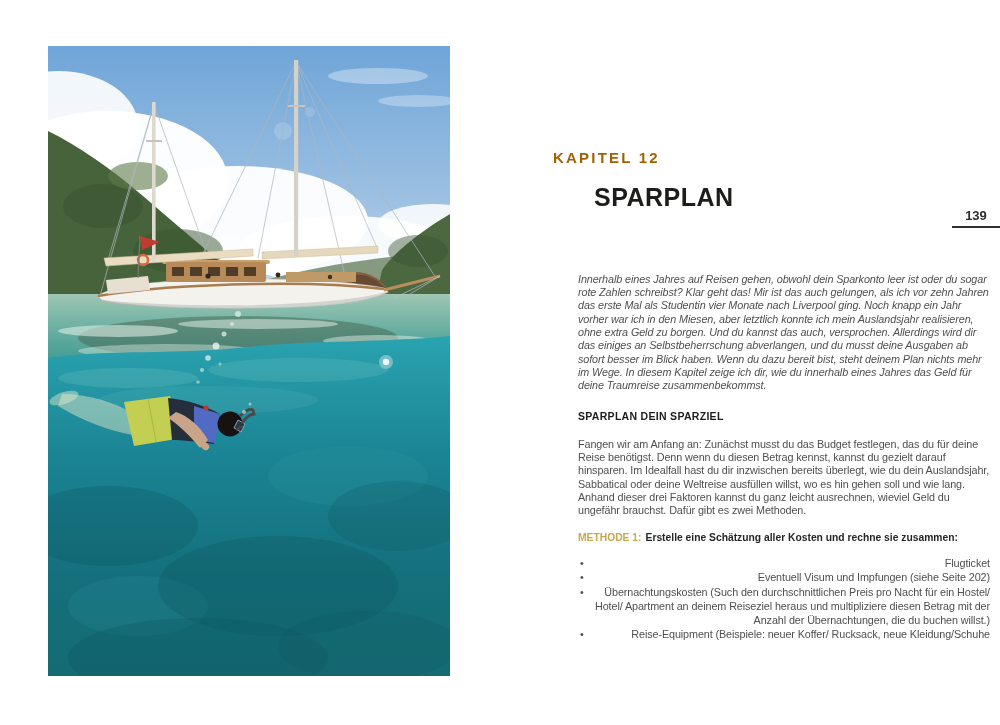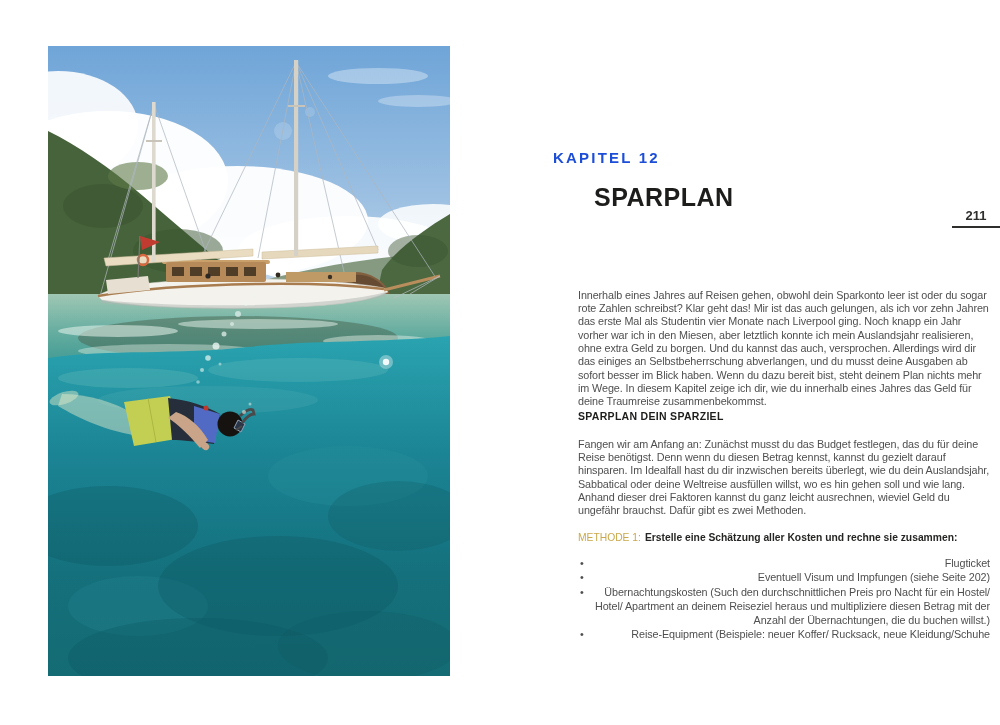--- a/index.html
+++ b/index.html
@@ -6,46 +6,46 @@
   body{
     width:1000px;height:725px;background:#ffffff;
     font-family:"Liberation Sans", sans-serif;
     position:relative;overflow:hidden;
     -webkit-font-smoothing:antialiased;
   }
   .spread{position:absolute;inset:0;background:#ffffff;}
   .photo{position:absolute;left:48px;top:46px;width:402px;height:630px;display:block;}
   .kicker{
     position:absolute;left:553px;top:149px;
-    font-size:15px;font-weight:bold;letter-spacing:2.2px;color:#1d4ed8;
+    font-size:15px;font-weight:bold;letter-spacing:2.2px;color:#a16207;
   }
   .title{
     position:absolute;left:578px;top:167px;
     font-size:25px;font-weight:bold;letter-spacing:0.5px;color:#1d1d1b;
   }
   .pagenum{
     position:absolute;top:208px;right:0;width:48px;
     text-align:center;font-size:13px;font-weight:bold;color:#2e2e2c;
     border-bottom:2px solid #2e2e2c;padding-bottom:3px;
   }
   .bodytext{
     position:absolute;left:578px;width:412px;
     font-size:10.8px;line-height:13.3px;letter-spacing:-0.1px;color:#4f4f4f;
   }
-  .intro{top:278px;}
+  .intro{top:262px;font-style:italic;}
   .sec-head{
     position:absolute;left:578px;top:410px;
     font-size:10.5px;font-weight:bold;letter-spacing:0.3px;color:#1d1d1b;
   }
   .body2{top:427px;}
   .methode{
     position:absolute;left:578px;top:531px;width:420px;
     font-size:10.3px;line-height:13px;white-space:nowrap;
   }
-  .methode .label{color:#c9a84b;font-weight:normal;margin-right:4px;}
+  .methode .label{color:#c9a84b;font-weight:bold;margin-right:4px;}
   .methode .rest{color:#262624;font-weight:bold;text-align:center;}
   .bullets{
     position:absolute;left:578px;top:556px;width:412px;
     list-style:none;margin:0;padding:0;
     font-size:10.8px;line-height:14.3px;letter-spacing:-0.1px;color:#4f4f4f;text-align:right;
   }
   .bullets li{position:relative;padding-left:15px;}
   .bullets li::before{
     content:"\2022";position:absolute;left:2px;top:0;color:#4f4f4f;
   }
@@ -196,21 +196,21 @@
         <circle cx="206" cy="250" r="1.6" opacity="0.45"></circle>
         <circle cx="196" cy="366" r="2" opacity="0.6"></circle>
         <circle cx="202" cy="358" r="1.5" opacity="0.5"></circle>
       </g>
     </svg>
   </div>
 
   <div>
     <div class="kicker">KAPITEL 12</div>
     <h1 class="title" style="margin:16px;">SPARPLAN</h1>
-    <div class="pagenum">211</div>
+    <div class="pagenum">139</div>
 
     <p class="bodytext intro">Innerhalb eines Jahres auf Reisen gehen, obwohl dein Sparkonto leer ist oder du sogar rote Zahlen schreibst? Klar geht das! Mir ist das auch gelungen, als ich vor zehn Jahren das erste Mal als Studentin vier Monate nach Liverpool ging. Noch knapp ein Jahr vorher war ich in den Miesen, aber letztlich konnte ich mein Auslandsjahr realisieren, ohne extra Geld zu borgen. Und du kannst das auch, versprochen. Allerdings wird dir das einiges an Selbstbeherrschung abverlangen, und du musst deine Ausgaben ab sofort besser im Blick haben. Wenn du dazu bereit bist, steht deinem Plan nichts mehr im Wege. In diesem Kapitel zeige ich dir, wie du innerhalb eines Jahres das Geld für deine Traumreise zusammenbekommst.</p>
 
     <h2 class="sec-head" style="margin:0;">SPARPLAN DEIN SPARZIEL</h2>
     <p class="bodytext body2">Fangen wir am Anfang an: Zunächst musst du das Budget festlegen, das du für deine Reise benötigst. Denn wenn du diesen Betrag kennst, kannst du gezielt darauf hinsparen. Im Idealfall hast du dir inzwischen bereits überlegt, wie du dein Auslandsjahr, Sabbatical oder deine Weltreise ausfüllen willst, wo es hin gehen soll und wie lang. Anhand dieser drei Faktoren kannst du ganz leicht ausrechnen, wieviel Geld du ungefähr brauchst. Dafür gibt es zwei Methoden.</p>
 
     <p class="methode" style="margin:0;">
       <span class="label">METHODE 1:</span><span class="rest">Erstelle eine Schätzung aller Kosten und rechne sie zusammen:</span>
     </p>
 

